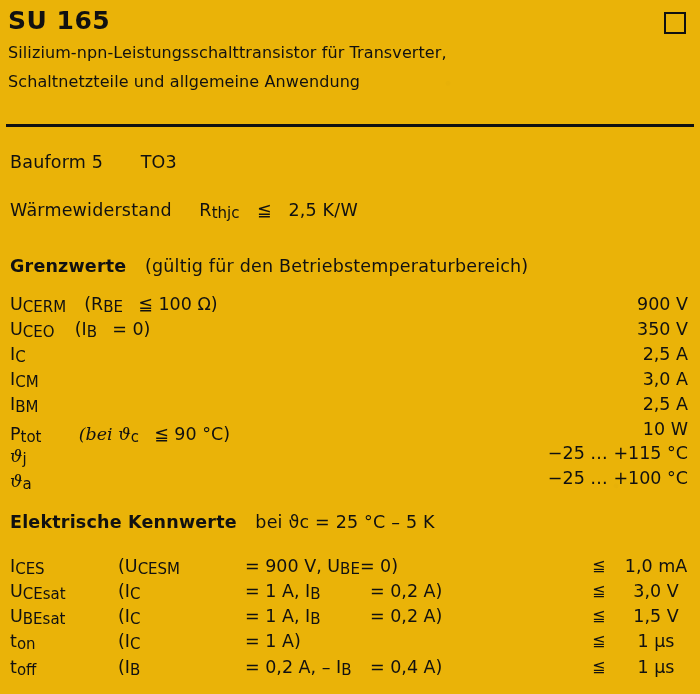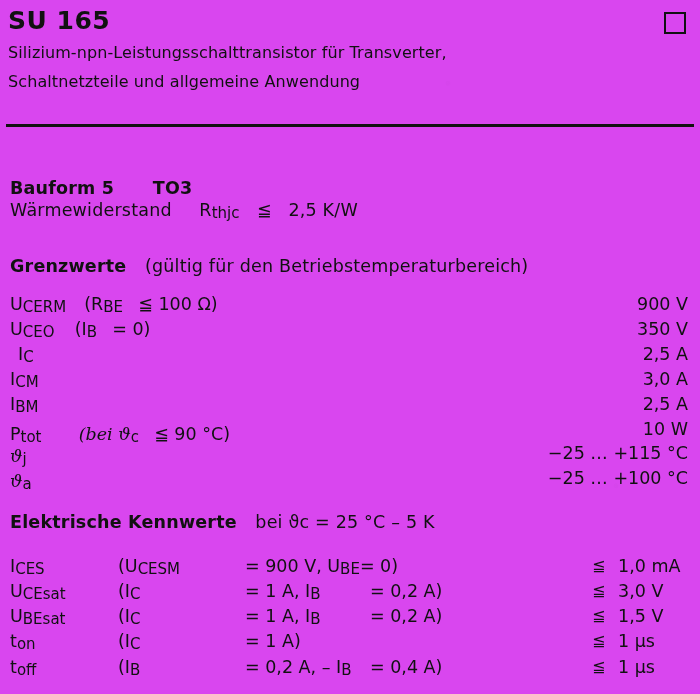--- a/index.html
+++ b/index.html
@@ -12,21 +12,21 @@
     height: 694px;
     font-family: "DejaVu Sans", sans-serif;
     color: #111;
     position: relative;
     overflow: hidden;
   }
   .page {
     position: relative;
     width: 700px;
     height: 694px;
-    background: #d946ef;
+    background: #eab308;
     padding: 16px;
     box-sizing: border-box;
   }
 
   
   .page:before {
     content: "";
     position: absolute;
     inset: 0;
     background:
@@ -98,42 +98,42 @@
   }
 
   .lim-label { position: absolute; left: 10px; font-size: 17.5px; white-space: nowrap; }
 
   .kenn-row { position: absolute; left: 10px; font-size: 17.5px; white-space: nowrap; }
   .kenn-c1 { position: absolute; left: 10px; }
   .kenn-c2 { position: absolute; left: 118px; }
   .kenn-c3 { position: absolute; left: 245px; }
   .kenn-c4 { position: absolute; left: 370px; }
   .kenn-le { position: absolute; left: 592px; font-size: 16px; }
-  .kenn-val { position: absolute; left: 618px; width: 76px; text-align: left; }
+  .kenn-val { position: absolute; left: 618px; width: 76px; text-align: center; }
 
   .greek { font-family: "DejaVu Serif", serif; font-style: italic; }
 </style>
 </head>
 <body>
 
 <div class="page">
 
   <div class="hdr">
     <div class="type-no">SU 165</div>
     <div class="sq-icon"></div>
   </div>
 
   <div class="subtitle">
     <div>Silizium-npn-Leistungsschalttransistor für Transverter,</div>
     <div>Schaltnetzteile und allgemeine Anwendung</div>
   </div>
 
   <div class="rule"></div>
 
-  <div class="line" style="top:178px;font-weight:bold;">
+  <div class="line" style="top:152px;">
     <span>Bauform 5</span>
     <span style="display:inline-block;width:26px;"></span>
     <span>TO3</span>
   </div>
 
   <div class="line" style="top:200px;">
     <span>Wärmewiderstand</span>
     <span style="display:inline-block;width:16px;"></span>
     <span>R</span><span class="sub">thjc</span>
     <span style="display:inline-block;width:6px;"></span>
@@ -159,21 +159,21 @@
 
   <div class="lim-label" style="top:319px;">
     <span>U</span><span class="sub">CEO</span>
     <span style="display:inline-block;width:9px;"></span>
     <span>(I</span><span class="sub">B</span>
     <span style="display:inline-block;width:4px;"></span>
     <span>= 0)</span>
   </div>
   <div class="val" style="top:319px;">350 V</div>
 
-  <div class="lim-label" style="top:344px;margin-left:8px;">
+  <div class="lim-label" style="top:344px;">
     <span>I</span><span class="sub">C</span>
   </div>
   <div class="val" style="top:344px;">2,5 A</div>
 
   <div class="lim-label" style="top:369px;">
     <span>I</span><span class="sub">CM</span>
   </div>
   <div class="val" style="top:369px;">3,0 A</div>
 
   <div class="lim-label" style="top:394px;">

